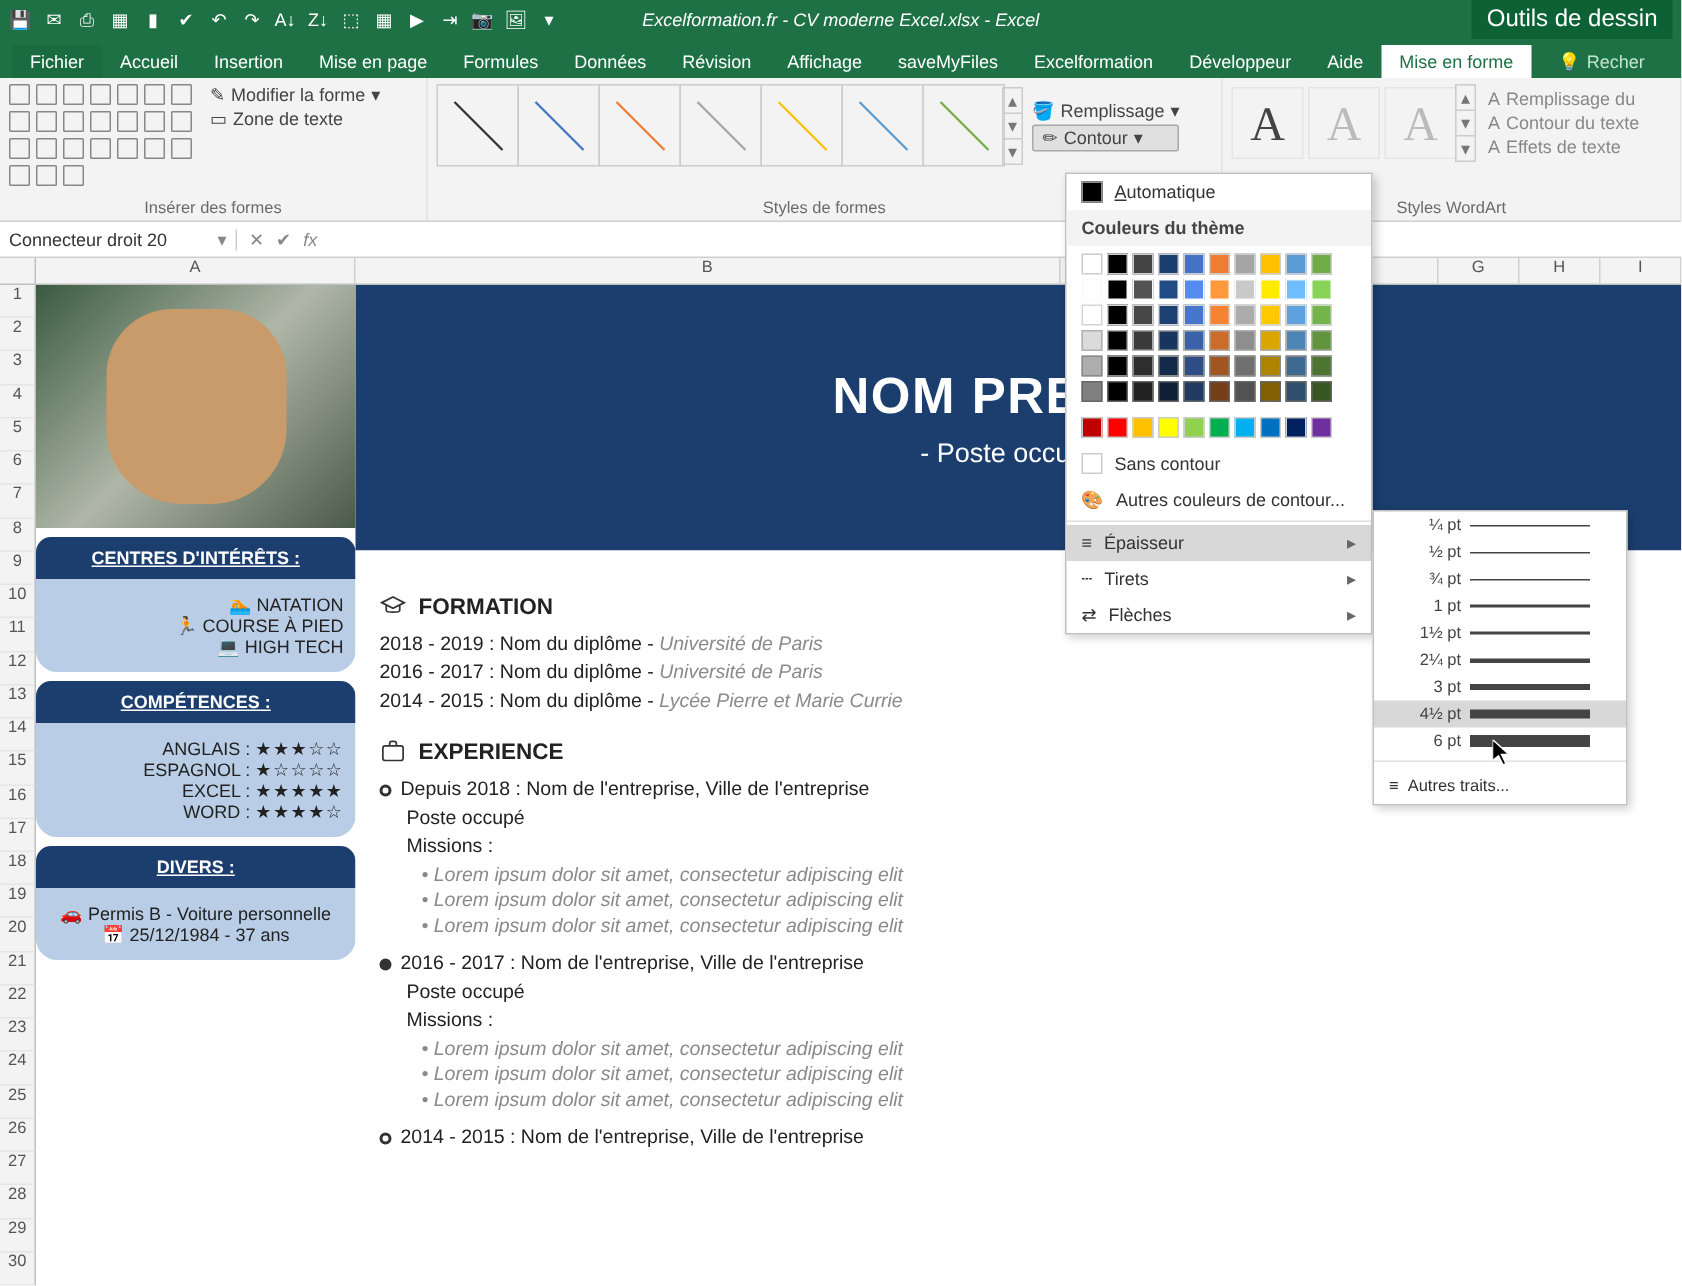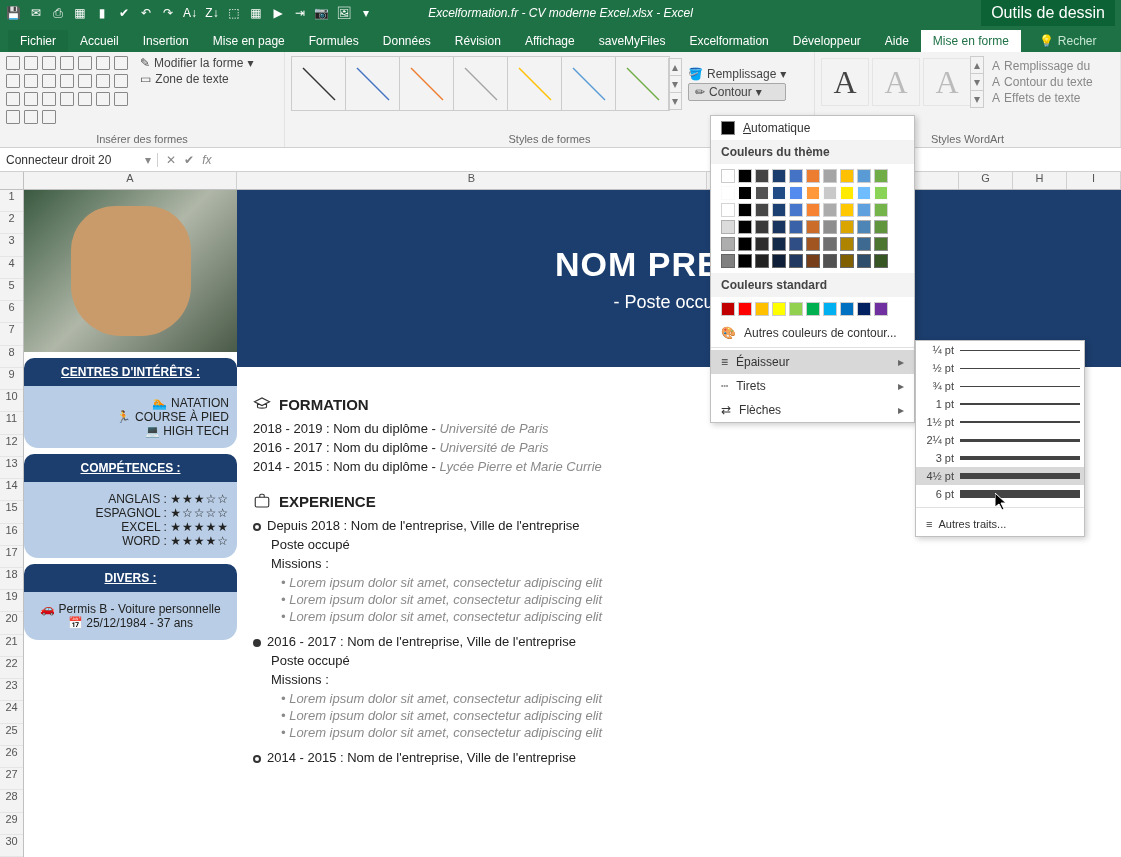--- a/index.html
+++ b/index.html
@@ -66,21 +66,21 @@
 .color-menu .row { padding:5px 10px; display:flex; align-items:center; gap:8px; }
 .color-menu .hdr { padding:5px 10px; font-weight:bold; background:#f3f3f3; color:#444;}
 .color-grid { display:flex; flex-wrap:wrap; gap:3px; padding:5px 10px; }
 .color-grid span { width:14px; height:14px; border:1px solid #ccc; cursor:pointer; }
 .color-menu .sep { border-top:1px solid #e0e0e0; margin:2px 0; }
 .sub-arrow { margin-left:auto; color:#666; }
 .hl { background:#d8d8d8; }
 
 
 .thickness-menu { position:absolute; left:915px; top:340px; width:170px; background:#fff; border:1px solid #c0c0c0; box-shadow:2px 2px 6px rgba(0,0,0,.2); font-size:11px; z-index:51; }
-.thickness-menu .trow { display:flex; align-items:center; padding:3px 4px; cursor:pointer; }
+.thickness-menu .trow { display:flex; align-items:center; padding:3px 24px; cursor:pointer; }
 .thickness-menu .trow.active { background:#d8d8d8; }
 .thickness-menu .trow .lbl { width:40px; text-align:right; padding-right:6px; color:#444; }
 .thickness-menu .trow .line { flex:1; height:0; border-top-style:solid; border-color:#444; }
 .thickness-menu .sep { border-top:1px solid #e0e0e0; margin:4px 0; }
 .thickness-menu .more { padding:6px 10px; color:#333; display:flex; gap:6px; }
 </style>
 </head>
 <body>
 
 <div class="titlebar">
@@ -453,34 +453,37 @@
       <span style="background: rgb(0, 0, 0); filter: brightness(0.5);"></span>
       <span style="background: rgb(68, 68, 68); filter: brightness(0.5);"></span>
       <span style="background: rgb(28, 62, 110); filter: brightness(0.5);"></span>
       <span style="background: rgb(68, 114, 196); filter: brightness(0.5);"></span>
       <span style="background: rgb(237, 125, 49); filter: brightness(0.5);"></span>
       <span style="background: rgb(165, 165, 165); filter: brightness(0.5);"></span>
       <span style="background: rgb(255, 192, 0); filter: brightness(0.5);"></span>
       <span style="background: rgb(91, 155, 213); filter: brightness(0.5);"></span>
       <span style="background: rgb(112, 173, 71); filter: brightness(0.5);"></span>
     </div>
-  <div class="hdr">Couleurs standard</div>
   <div class="color-grid" id="std-colors">
       <span style="background: rgb(192, 0, 0);"></span>
       <span style="background: rgb(255, 0, 0);"></span>
       <span style="background: rgb(255, 192, 0);"></span>
       <span style="background: rgb(255, 255, 0);"></span>
       <span style="background: rgb(146, 208, 80);"></span>
       <span style="background: rgb(0, 176, 80);"></span>
       <span style="background: rgb(0, 176, 240);"></span>
       <span style="background: rgb(0, 112, 192);"></span>
       <span style="background: rgb(0, 32, 96);"></span>
       <span style="background: rgb(112, 48, 160);"></span>
     </div>
   <div class="row">
+      <span style="width:14px;height:14px;border:1px solid #ccc"></span>
+      <span>Sans contour</span>
+    </div>
+  <div class="row">
       <span>🎨</span>
       <span>Autres couleurs de contour...</span>
     </div>
   <div class="sep"></div>
   <div class="row hl">
       <span>≡</span>
       <span>Épaisseur</span>
       <span class="sub-arrow">▸</span>
     </div>
   <div class="row">

